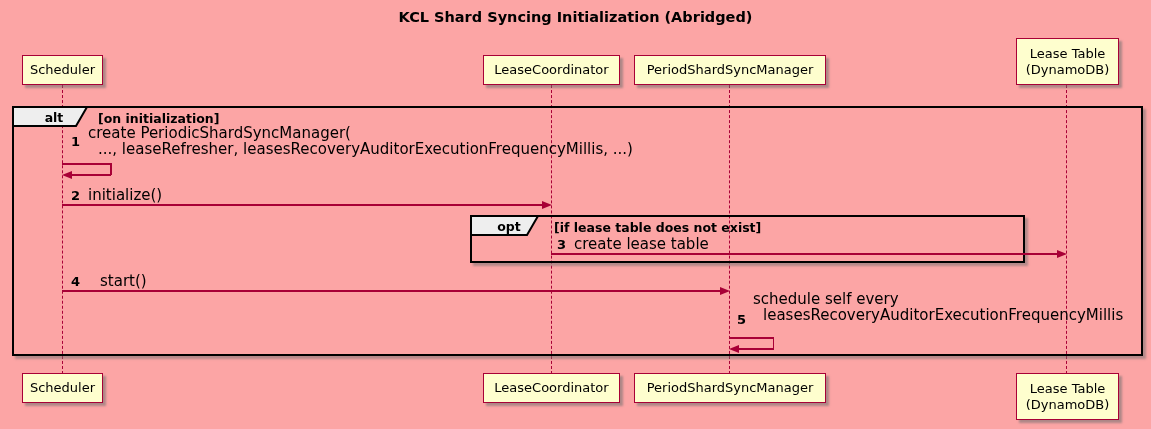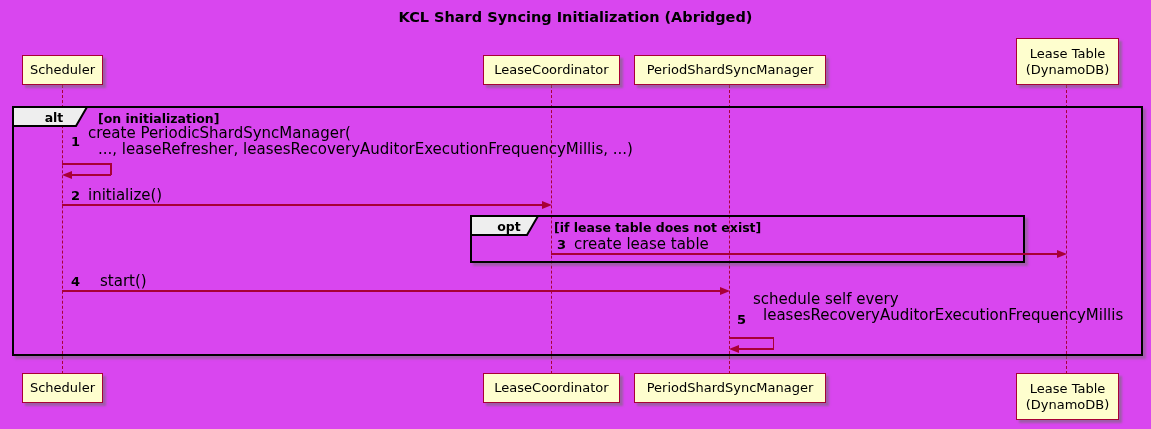--- a/index.html
+++ b/index.html
@@ -1,17 +1,17 @@
 <!DOCTYPE html>
 <html><head>
 <meta charset="utf-8">
 <style>
   html,body{margin:0;padding:0;background:#ffffff;}
   .canvas{
-    position:relative;width:1151px;height:429px;background:#d946ef;
+    position:relative;width:1151px;height:429px;background:#fca5a5;
     font-family:"DejaVu Sans", sans-serif;color:#000;overflow:hidden;
   }
   .title{
     position:absolute;left:0;top:9px;width:1151px;text-align:center;
     font-size:14.5px;font-weight:bold;
   }
   
   .lifeline{position:absolute;width:0;border-left:1px dashed #A80036;top:85px;height:289px;z-index:0;}
   .ll-scheduler{left:62px;}
   .ll-leasecoordinator{left:551px;}

